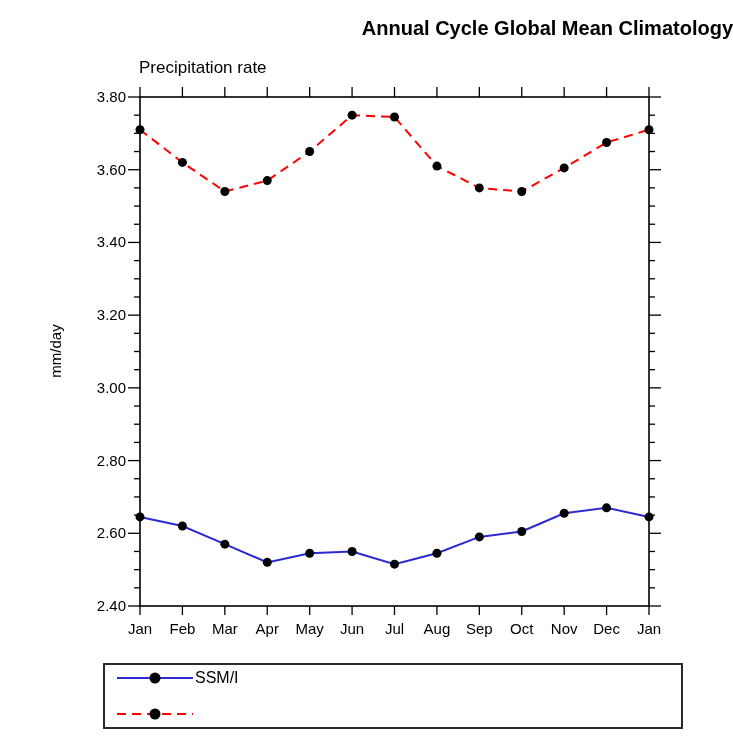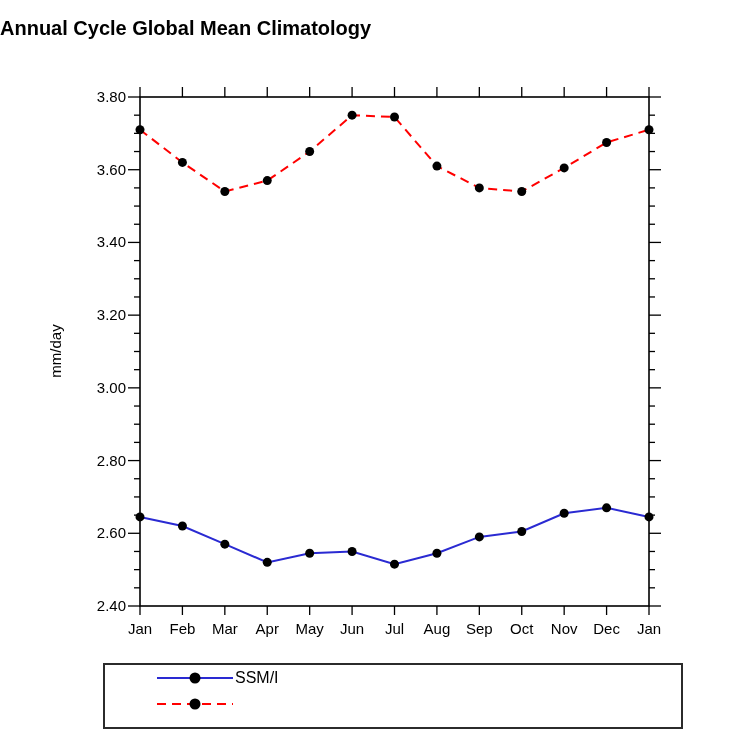--- a/index.html
+++ b/index.html
@@ -1,35 +1,36 @@
 <!DOCTYPE html>
 <html><head>
 <meta charset="utf-8">
 <style>
   html,body{margin:0;padding:0;background:#ffffff;}
   body{font-family:"Liberation Sans","DejaVu Sans",sans-serif;}
   .stage{position:relative;width:733px;height:739px;background:#fff;overflow:hidden;}
-  .title{position:absolute;left:0;top:17px;width:733px;text-align:left;
+  .title{position:absolute;left:0;top:17px;width:733px;text-align:right;
          font-size:20px;font-weight:bold;color:#000;letter-spacing:0px;}
   .subtitle{position:absolute;left:139px;top:58px;font-size:17px;color:#000;}
   .ylabel{position:absolute;left:55px;top:351px;font-size:15px;color:#000;
           transform:translate(-50%,-50%) rotate(-90deg);white-space:nowrap;}
   #plot{position:absolute;left:0;top:0;}
   .legend{position:absolute;left:103px;top:663px;width:580px;height:66px;
           border:2px solid #2b2b2b;box-sizing:border-box;background:#fff;
-          display:flex;flex-direction:column;justify-content:flex-start;padding-left:40px;}
+          display:flex;flex-direction:column;justify-content:space-between;}
   .legend-row{display:flex;align-items:center;padding-left:10px;height:26px;}
   .legend-row .sample{flex:0 0 auto;}
   .legend-row .lab{font-size:16px;color:#000;white-space:nowrap;}
 </style>
 </head>
 <body>
 
 <div class="stage">
   <div class="title">Annual Cycle Global Mean Climatology</div>
+  <div class="subtitle">Precipitation rate</div>
   <div class="ylabel">mm/day</div>
 
   <svg id="plot" width="733" height="660">
       <rect x="140" y="97" width="509" height="509" fill="none" stroke="#000000" stroke-width="1.6"></rect>
       <line x1="128" y1="606" x2="140" y2="606" stroke="#000000" stroke-width="1.3"></line>
       <line x1="649" y1="606" x2="661" y2="606" stroke="#000000" stroke-width="1.3"></line>
       <text x="126" y="611" text-anchor="end" fill="#000" font-size="15" font-family="Liberation Sans, sans-serif">2.40</text>
       <line x1="128" y1="533.2857142857142" x2="140" y2="533.2857142857142" stroke="#000000" stroke-width="1.3"></line>
       <line x1="649" y1="533.2857142857142" x2="661" y2="533.2857142857142" stroke="#000000" stroke-width="1.3"></line>
       <text x="126" y="538.2857142857142" text-anchor="end" fill="#000" font-size="15" font-family="Liberation Sans, sans-serif">2.60</text>

